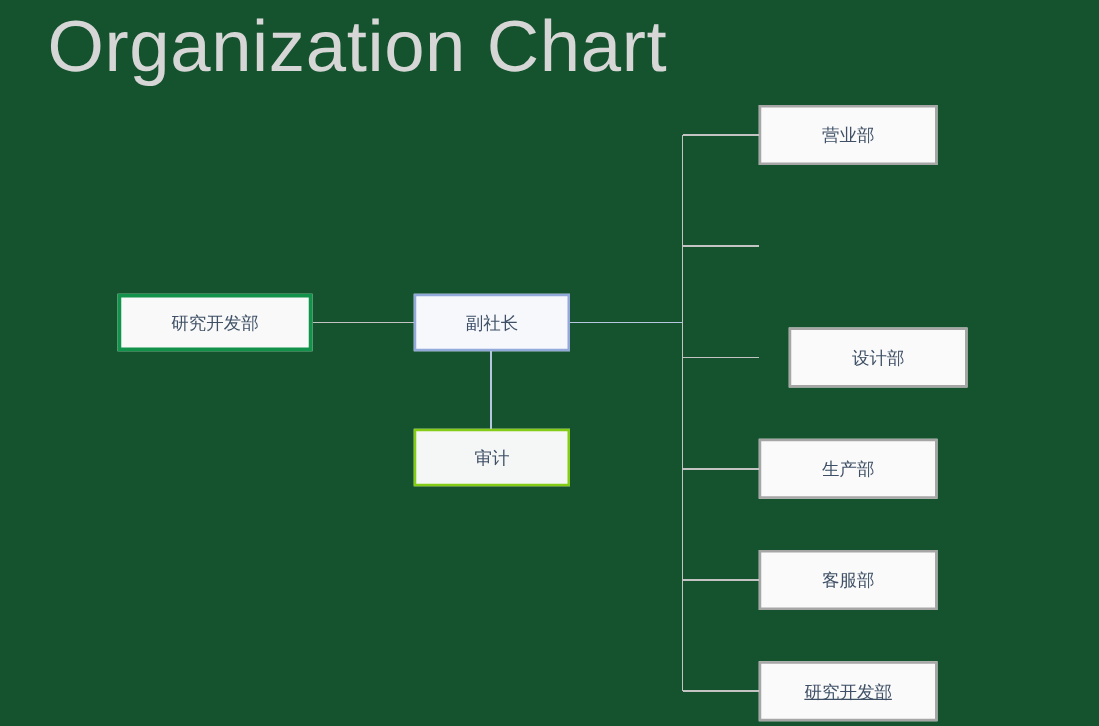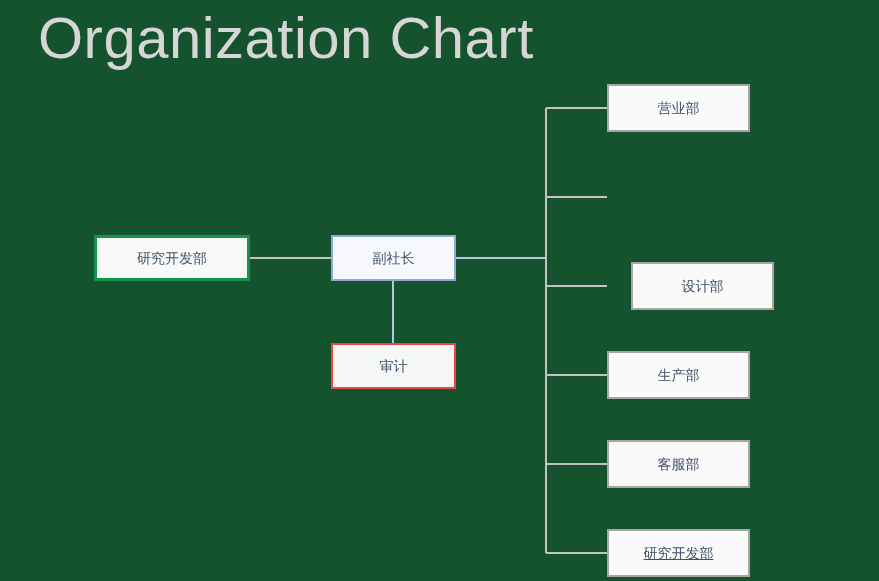--- a/index.html
+++ b/index.html
@@ -62,21 +62,21 @@
   }
   .node.vp {
     border: 2px solid #92a9d9;
     background: #f6f8fc;
   }
   .node.dept {
     border: 2px solid #a6a6a6;
     background: #fafafa;
   }
   .node.audit {
-    border: 2px solid #ef4444;
+    border: 2px solid #84cc16;
     background: #f5f6f6;
   }
 </style>
 </head>
 <body>
 
 <div id="canvas">
 
   <div id="page-title">Organization Chart</div>
 

